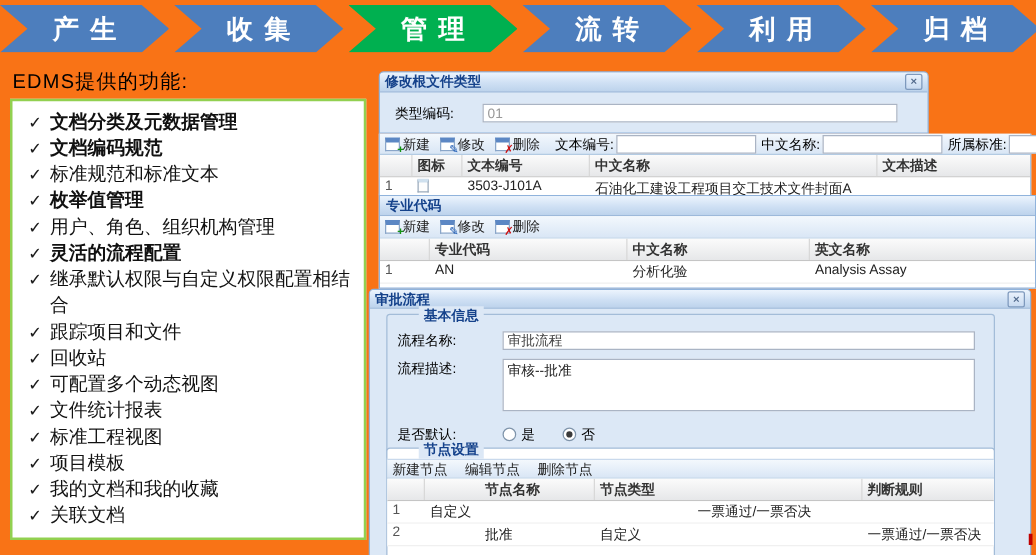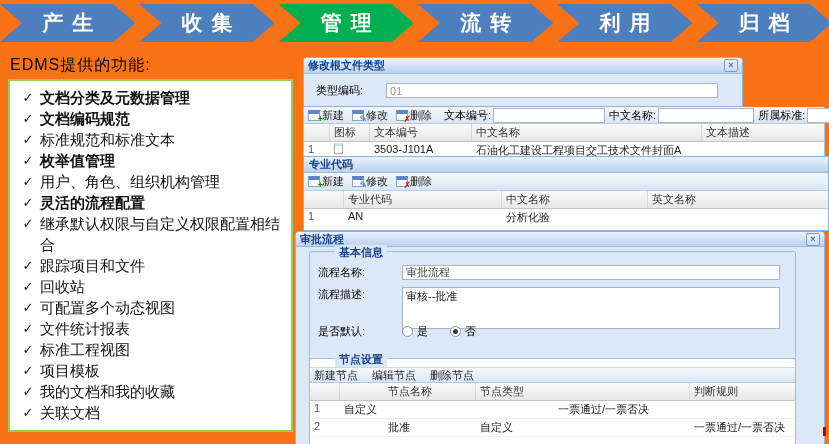--- a/index.html
+++ b/index.html
@@ -42,21 +42,21 @@
   .tbtn { display:inline-flex; align-items:center; margin-right:8px; cursor:pointer; white-space:nowrap; }
   .tic { position:relative; width:12px; height:11px; background:#fff; border:1px solid #8aa6c9;
     border-top:4px solid #5c87c4; margin-right:2px; display:inline-block; }
   .tic i { position:absolute; right:-4px; bottom:-4px; font-style:normal; font-weight:bold; font-size:9px; line-height:9px; }
   .tic .b-plus { color:#159415; }
   .tic .b-pen  { color:#1c5bb5; }
   .tic .b-del  { color:#cc1111; }
 
   .grid { background:#fff; font-size:11px; color:#222; }
   .g-hd { display:flex; background:linear-gradient(#fbfbfb,#e6e7e9); border-bottom:1px solid #c5c5c5; color:#333; }
-  .g-hd > div { padding:1px 4px; border-right:1px solid #d8d8d8; white-space:nowrap; overflow:hidden; }
+  .g-hd > div { padding:1px 4px; border-right:1px solid #d8d8d8; white-space:nowrap; overflow:hidden;font-weight:bold; }
   .g-row { display:flex; background:#fff; border-bottom:1px solid #f0f0f0; }
   .g-row > div { padding:1px 4px; white-space:nowrap; overflow:hidden; }
   .doc-ic { display:inline-block; width:9px; height:11px; background:#fdfdfd; border:1px solid #9aaabb;
     border-top:3px solid #cfe0ee; }
 
   
   .win-a { left:303px; top:57px; width:440px; height:50px; }
   .win-a-body { display:flex; align-items:center; padding:9px 0 0 12px; }
   .win-a-body .fld-label { width:70px; }
   .in-typecode { width:332px; color:#999; }
@@ -91,21 +91,21 @@
   .legend { position:absolute; top:-7px; left:25px; background:#dce8f6; padding:0 4px;
     color:#15428b; font-size:11px; font-weight:bold; white-space:nowrap; }
   .fs-basic { left:13px; top:19px; width:487px; height:117px; }
   .f-row { position:absolute; display:flex; align-items:center; }
   .f-row .fld-label { width:84px; }
   .r-name { left:8px; top:13px; width:470px; }
   .in-flowname { width:378px; }
   .r-desc { left:8px; top:35px; width:470px; align-items:flex-start; }
   .ta-desc { width:378px; height:42px; resize:none; background:#fff; border:1px solid #aab4c4;
     font-size:11px; color:#222; padding:1px 3px; font-family:"Liberation Sans","DejaVu Sans",sans-serif; }
-  .r-default { left:8px; top:72px; width:470px; }
+  .r-default { left:8px; top:88px; width:470px; }
   .radio { display:inline-block; width:11px; height:11px; border:1px solid #8095ab; border-radius:50%;
     background:#fff; position:relative; margin:0 4px 0 0; cursor:pointer; }
   .radio.checked::after { content:""; position:absolute; left:2px; top:2px; width:5px; height:5px;
     background:#3a3a3a; border-radius:50%; }
   .radio-lbl { font-size:11px; margin-right:22px; }
 
   .fs-nodes { left:13px; top:126px; width:487px; height:150px; background:#fff; }
   .fs-nodes .tbar { height:16px; margin-top:8px; border-top:1px solid #c9d9ec; }
   .fs-nodes .tbar .tbtn { margin-right:14px; }
   .n-num  { flex:0 0 30px; color:#555; }
@@ -291,20 +291,21 @@
       <div class="g-hd">
         <div class="s-num"></div>
         <div class="s-code">专业代码</div>
         <div class="s-cn">中文名称</div>
         <div class="s-en">英文名称</div>
       </div>
       <div class="g-row">
         <div class="s-num">1</div>
         <div class="s-code">AN</div>
         <div class="s-cn">分析化验</div>
+        <div class="s-en">Analysis Assay</div>
       </div>
     </div>
   </div>
 
   <div class="win win-d">
     <div class="titlebar">
       <span class="t-text">审批流程</span>
       <span class="btn-close">×</span>
     </div>
 

